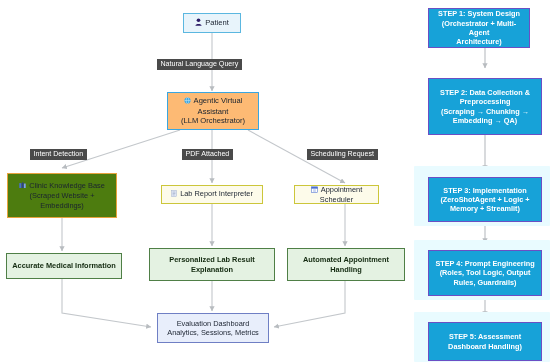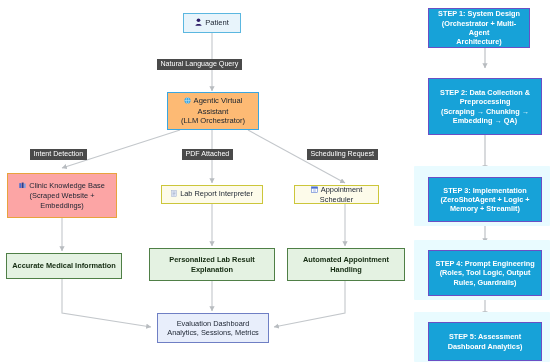--- a/index.html
+++ b/index.html
@@ -41,21 +41,21 @@
   }
   
   .n-eval{
     background:#e8eefb;
     border:1.6px solid #6f7fc4;
     color:#1b2330;
     font-size:7.4px;
   }
   
   .n-orange{
-    background:#fca5a5;
+    background:#4d7c0f;
     border:1.6px solid #e8a33d;
     color:#1b2330;
     font-size:7.4px;
   }
   
   .n-yellow{
     background:#fdfbea;
     border:1.6px solid #ccc63a;
     color:#1b2330;
     font-size:7.4px;
@@ -275,17 +275,17 @@
     <span class="txt">
       <span class="line">STEP 4: Prompt Engineering</span>
       <span class="line">(Roles, Tool Logic, Output</span>
       <span class="line">Rules, Guardrails)</span>
     </span>
   </div>
 
   <div class="node n-step" style="left:428px;top:322px;width:114px;height:39px;">
     <span class="txt">
       <span class="line">STEP 5: Assessment</span>
-      <span class="line">Dashboard Analytics)</span>
+      <span class="line">Dashboard Handling)</span>
     </span>
   </div>
 
 </div>
 
 </body></html>

